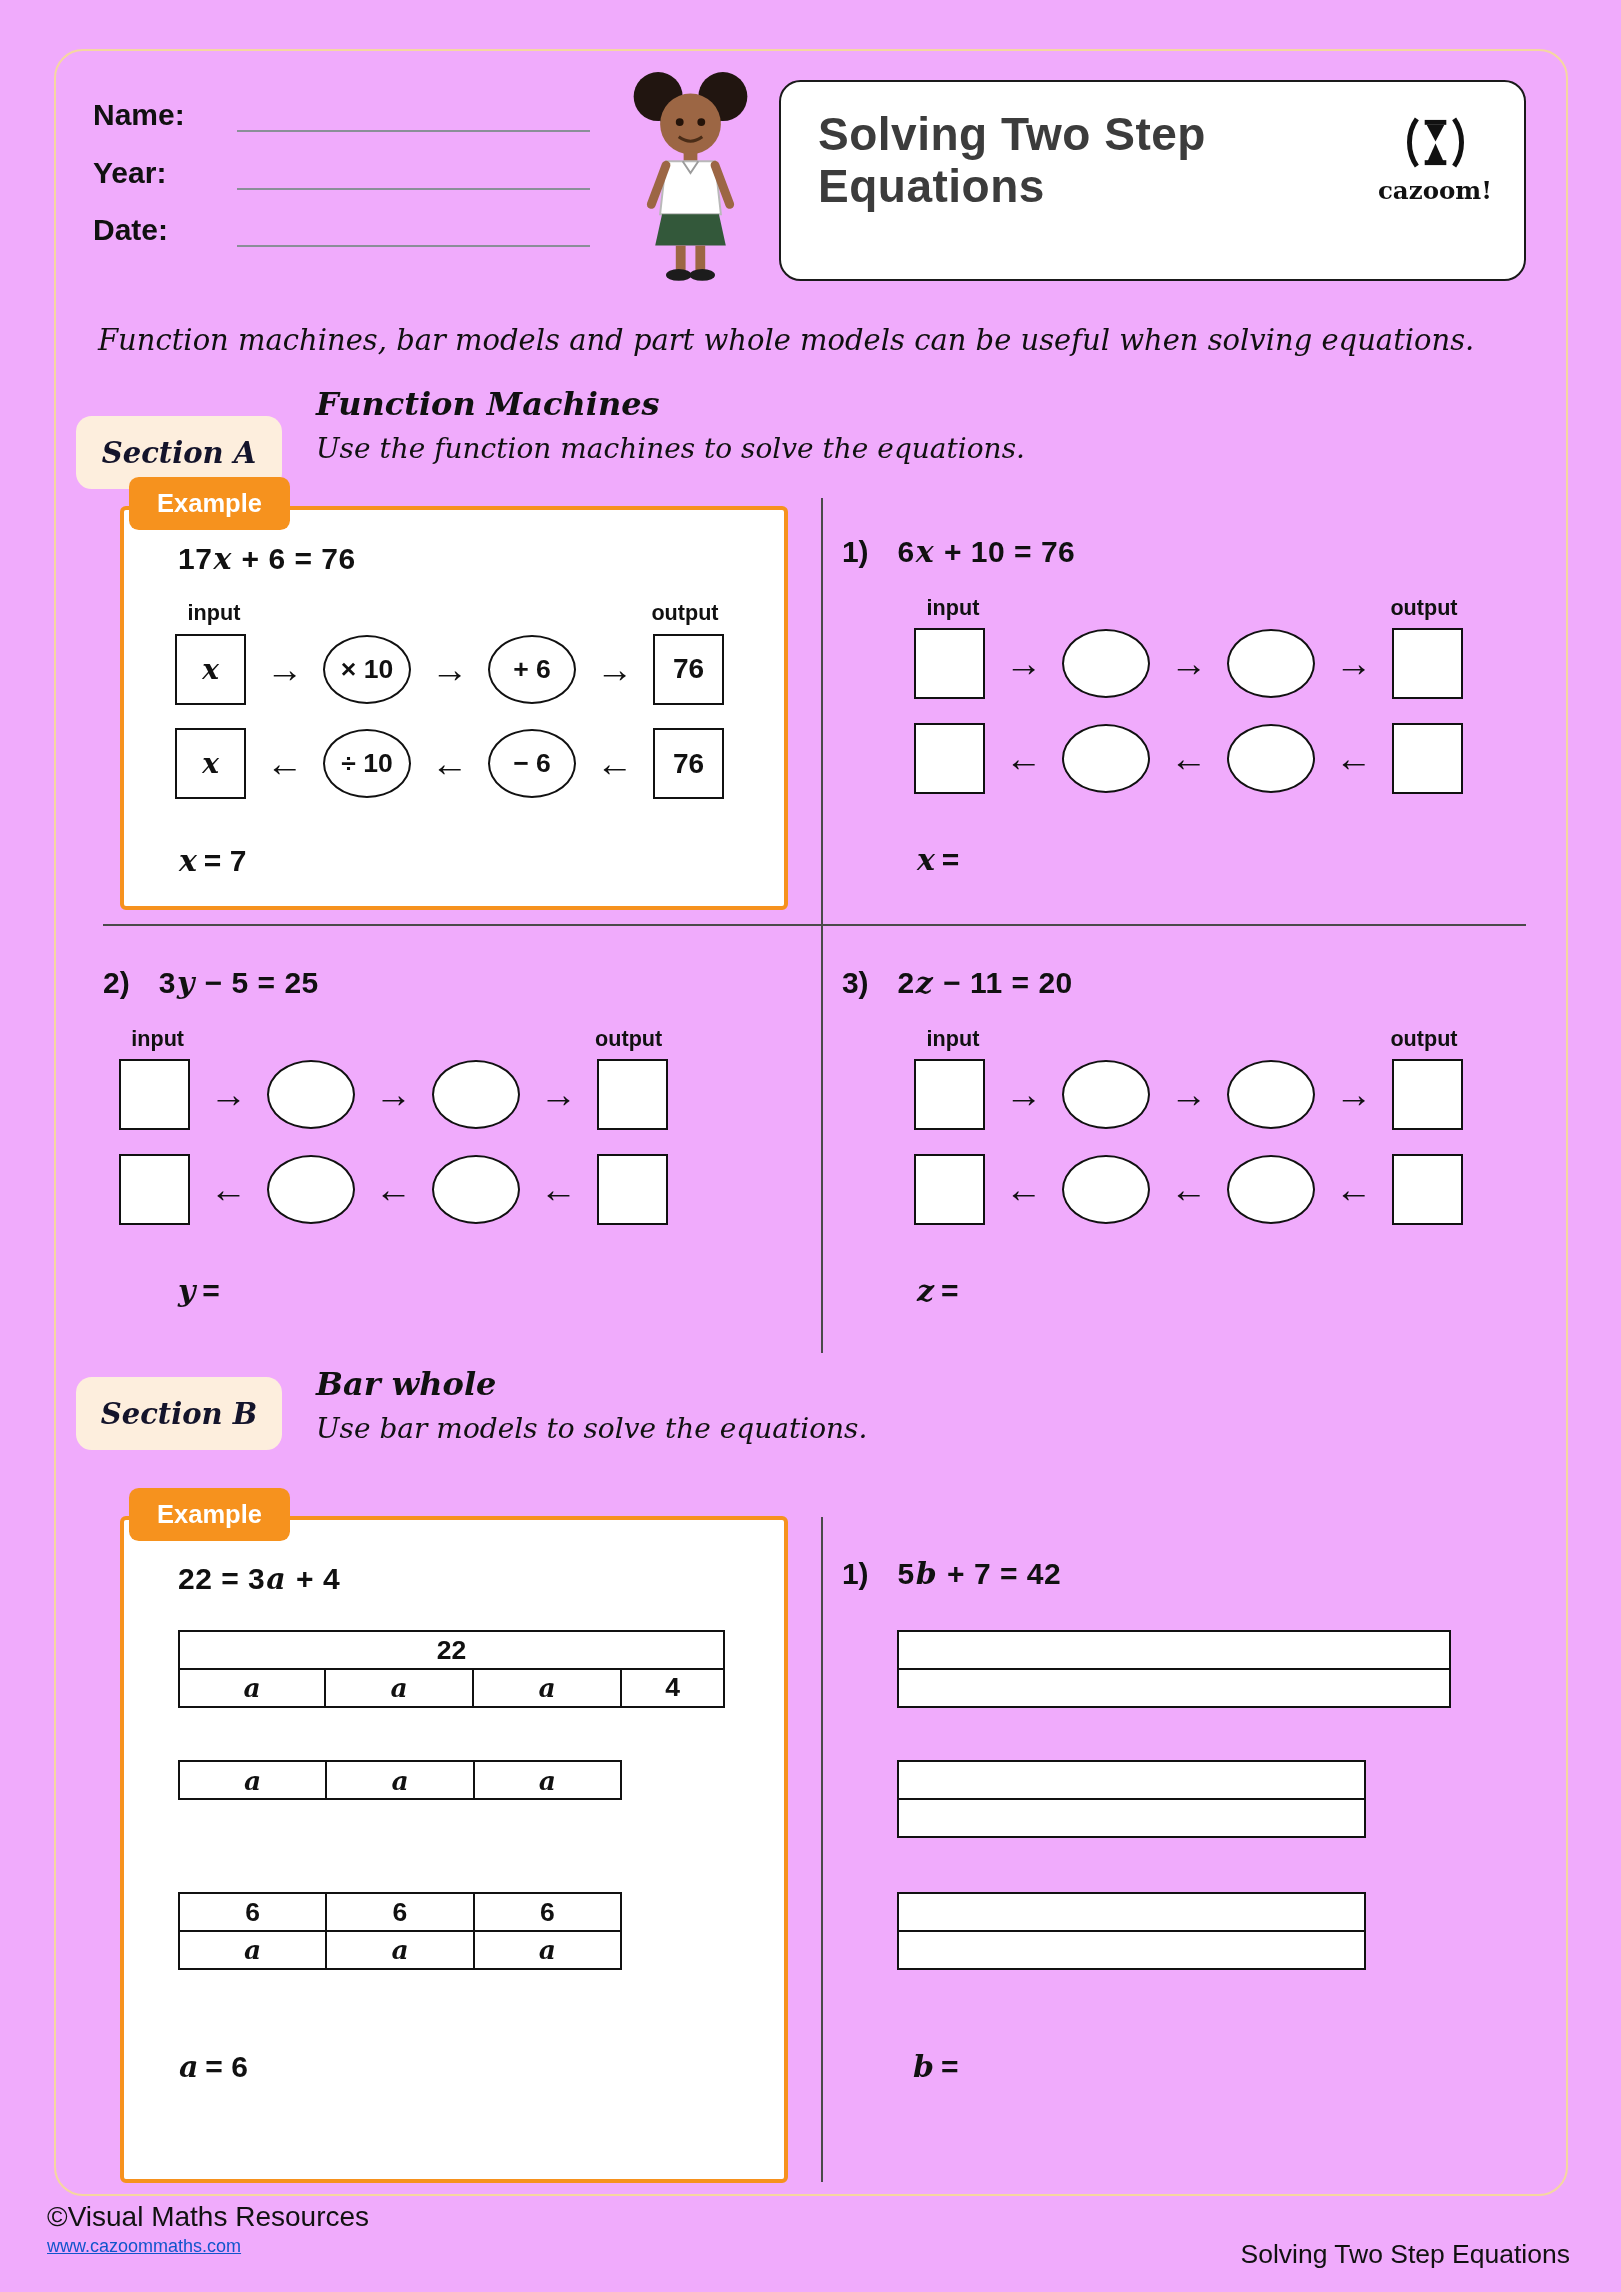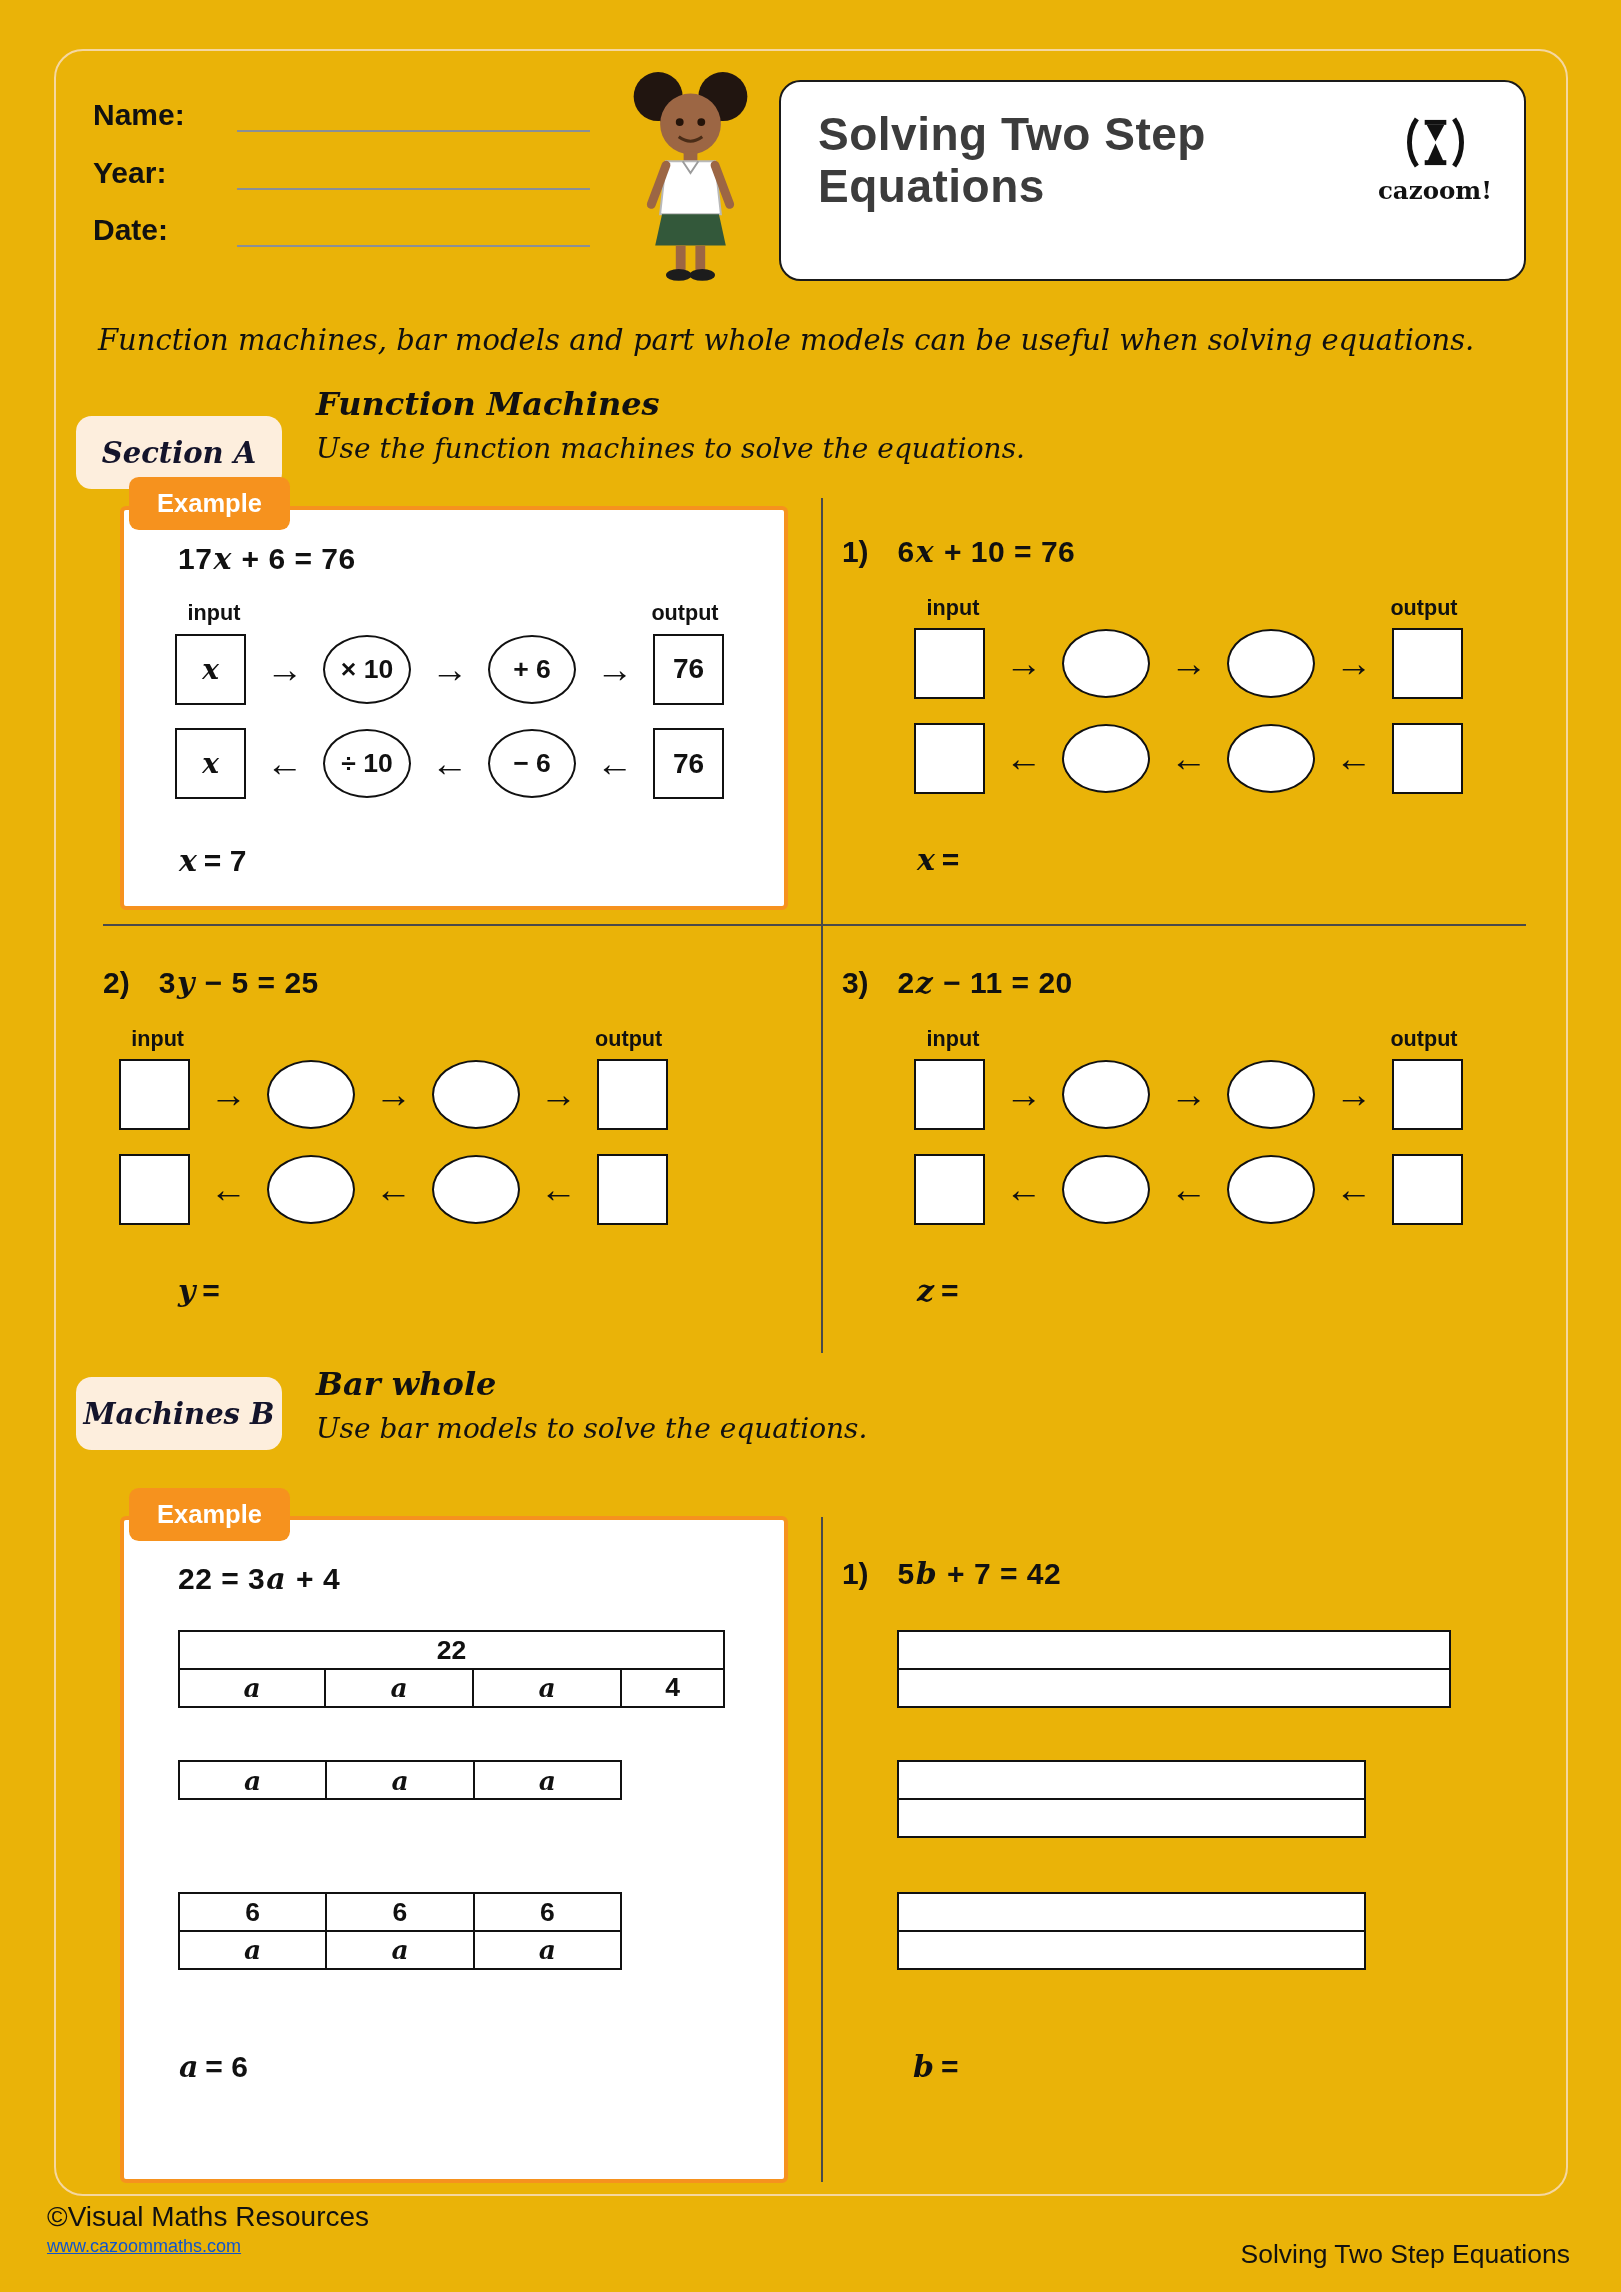--- a/index.html
+++ b/index.html
@@ -1,17 +1,17 @@
 <!DOCTYPE html>
 <html><head>
 <meta charset="utf-8">
 <style>
   * { margin:0; padding:0; box-sizing:border-box; }
   body { background:#ffffff; font-family:"Liberation Sans", sans-serif; color:#111; }
-  .page { position:relative; width:1621px; height:2293px; background:#eab308; overflow:hidden; }
+  .page { position:relative; width:1621px; height:2293px; background:#f0abfc; overflow:hidden; }
   .abs { position:absolute; }
 
   .page-frame { position:absolute; left:54px; top:49px; width:1514px; height:2147px;
     border:2.9px solid #f5d7a0; border-radius:29px; pointer-events:none; }
 
   
   .hdr-field { display:flex; align-items:flex-end; margin-bottom:23.5px; }
   .hdr-label { font-size:30px; font-weight:bold; width:103px; }
   .hdr-line { width:353px; height:33px; border-bottom:2.5px solid #8a8f98; margin-left:41px; }
 
@@ -284,21 +284,21 @@
         <div class="sq"></div>
       </div>
     </div>
     <div class="answer" style="margin-top:43px; margin-left:80px;">
       <span class="mvar">z</span>
         <span> =</span>
         <span class="answer-blank"></span>
     </div>
   </div>
 
-  <div class="badge" style="left:76px; top:1377px;">Machines B</div>
+  <div class="badge" style="left:76px; top:1377px;">Section B</div>
   <div class="abs" style="left:316px; top:1365px;">
     <div class="sec-heading">Bar whole</div>
     <div class="sec-sub">Use bar models to solve the equations.</div>
   </div>
 
   <div class="ex-tab" style="left:129px; top:1488px;">Example</div>
   <div class="ex-box" style="left:120px; top:1516px; width:668px; height:667px;">
     <div class="abs eq" style="left:54px; top:41px;">
       <span>22 = 3</span><span class="mvar">a</span><span> + 4</span>
     </div>

